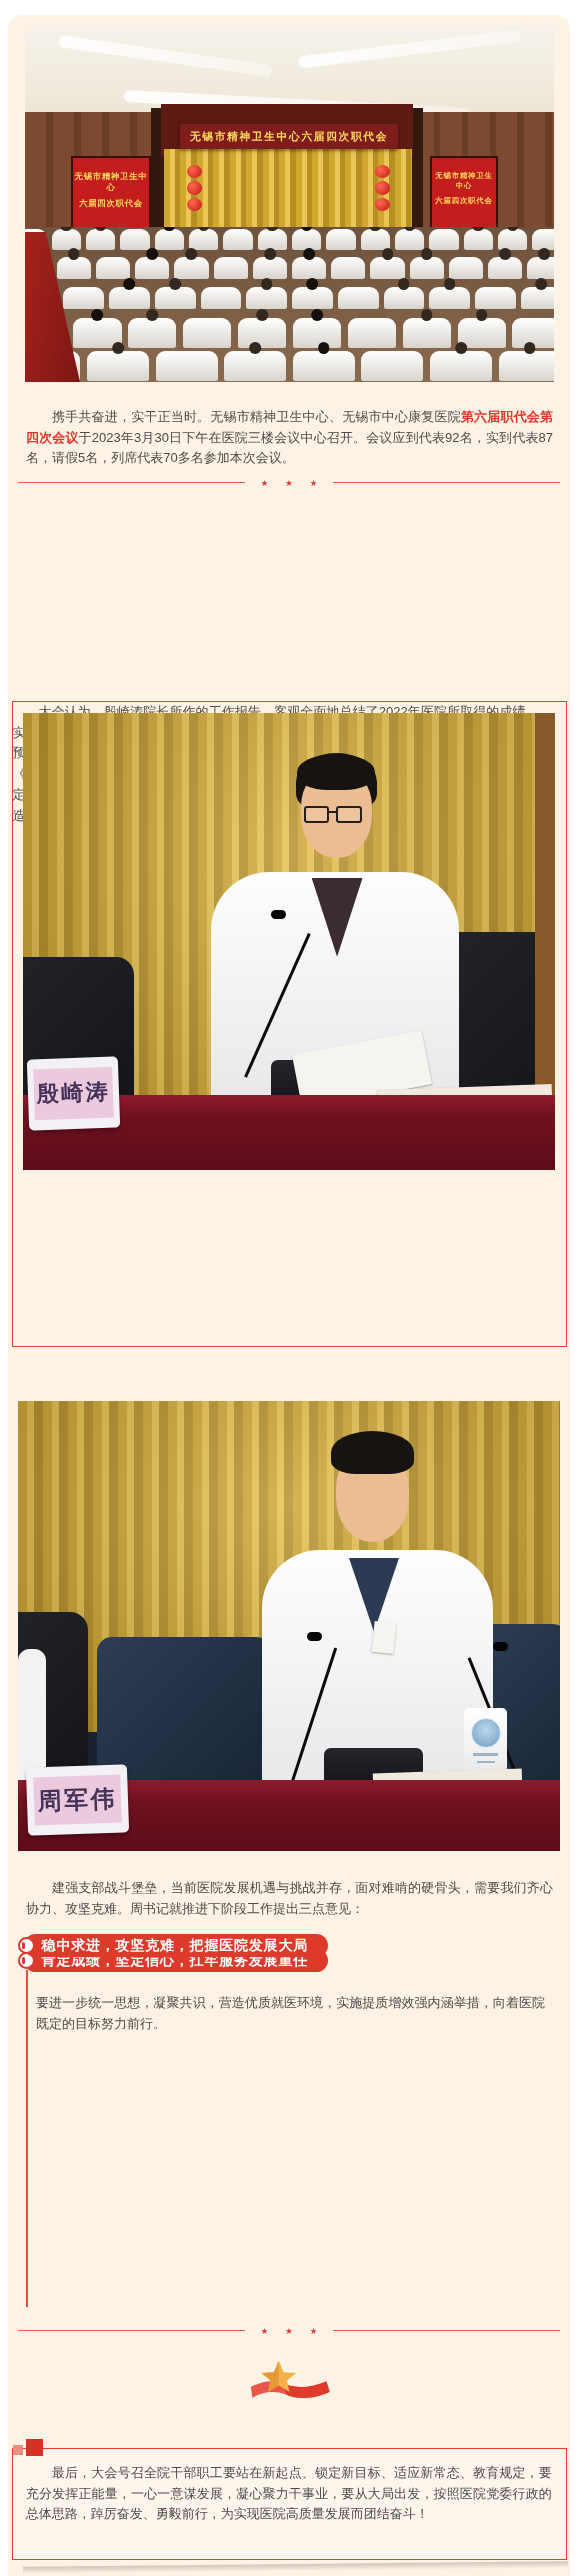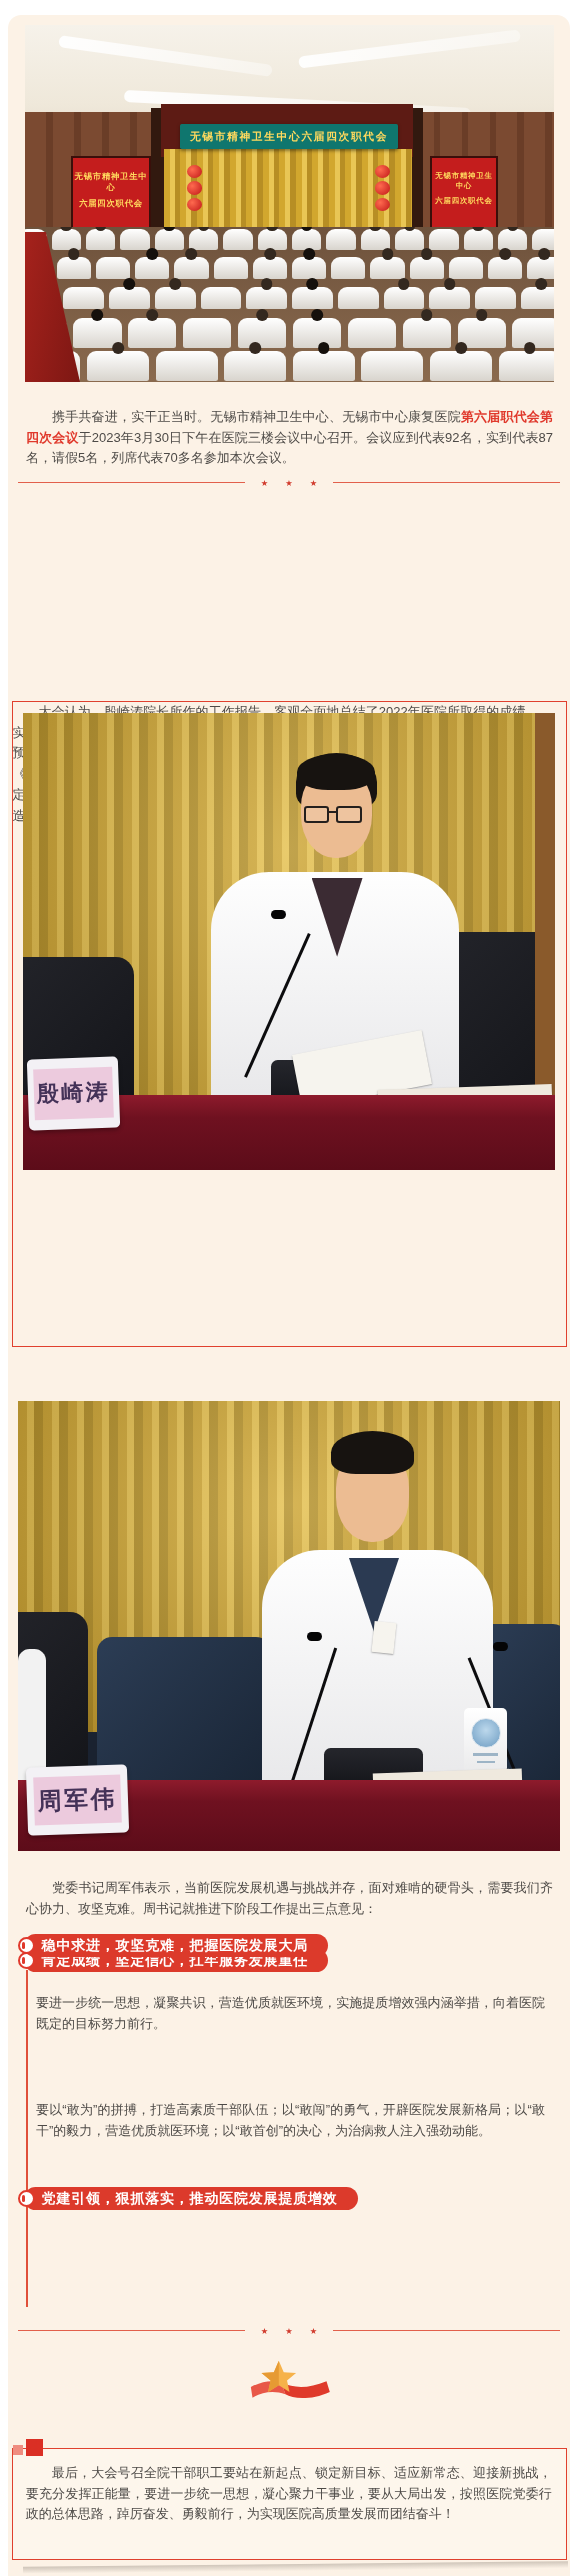--- a/index.html
+++ b/index.html
@@ -29,21 +29,21 @@
   
   .hall-ceiling{position:absolute;left:0;top:0;width:100%;height:132px;
     background:linear-gradient(180deg,#f6f2ea 0%,#efe8da 60%,#e2d8c6 100%);}
   .hall-beam{position:absolute;height:11.6px;background:linear-gradient(90deg,rgba(255,255,255,.95),rgba(255,255,255,.4));border-radius:5.8px;}
   .hall-wall{position:absolute;top:87px;height:124px;background:repeating-linear-gradient(90deg,#7b4a31 0 21.5px,#6a3d27 21.5px 28px);}
   .hall-pillar{position:absolute;top:83px;width:13.2px;height:132px;background:#32190f;}
   .screen{position:absolute;background:#c41d1d;border:2.5px solid #3a0f0a;color:#ffd95e;font-weight:bold;text-align:center;}
   .screen .l1{display:block;font-size:8.3px;margin-top:13.2px;letter-spacing:0.8px;}
   .screen .l2{display:block;font-size:8.3px;margin-top:5px;letter-spacing:0.8px;}
   .stage-arch{position:absolute;background:#5d1b14;}
-  .banner{position:absolute;background:#0f766e;color:#ffd95e;font-size:11.6px;font-weight:bold;letter-spacing:1.7px;display:flex;align-items:center;justify-content:center;border-radius:1.7px;box-shadow:0 1.7px 3.3px rgba(0,0,0,.4);white-space:nowrap;}
+  .banner{position:absolute;background:#7f1d1d;color:#ffd95e;font-size:11.6px;font-weight:bold;letter-spacing:1.7px;display:flex;align-items:center;justify-content:center;border-radius:1.7px;box-shadow:0 1.7px 3.3px rgba(0,0,0,.4);white-space:nowrap;}
   .curtain{position:absolute;background:repeating-linear-gradient(90deg,#d2a72e 0 5.8px,#e9c655 5.8px 10.7px,#b78e24 10.7px 16.5px);}
   .lantern{position:absolute;width:15px;display:flex;flex-direction:column;align-items:center;}
   .lantern i{width:15px;height:13.2px;border-radius:50%;background:radial-gradient(circle at 35% 35%,#ff6a4f,#c01717);margin-bottom:3.3px;}
   .head-table{position:absolute;background:linear-gradient(#ffffff,#dfe3e6);}
   .stage-floor{position:absolute;background:linear-gradient(#2c1a12,#1c100a);}
   .person-s{position:absolute;width:20px;height:16.5px;background:#f4f4f4;border-radius:6.6px 6.6px 0 0;}
   .person-s i{position:absolute;left:50%;top:-7.4px;transform:translateX(-50%);width:8.3px;height:8.3px;border-radius:50%;background:#3a2a21;}
   .hall-audience{position:absolute;left:0;top:202px;width:100%;height:155px;background:linear-gradient(#6e523c,#8a6a4e);overflow:hidden;}
   .aud-row{position:absolute;left:-10px;right:-10px;display:flex;}
   .chair{flex:1;margin:0 2.5px;height:21.5px;background:linear-gradient(#ffffff,#d8d4cd);border-radius:9px 9px 2.5px 2.5px;position:relative;}
@@ -362,58 +362,53 @@
         <span class="txt" style="width:18px;"></span>
     </div>
     <div class="paper" style="left:355px;top:370px;width:149px;height:16.5px;transform:rotate(-2deg);background:#efe9de;"></div>
     <div class="red-table" style="top:379px;height:72px;"></div>
     <div class="nameplate" style="left:9px;top:365px;width:101px;height:68px;transform:rotate(-2deg);">
       <span class="pink" style="font-size:24px;">周军伟</span>
     </div>
   </div>
 
   <p class="para indent" style="left:26px;top:1878px;width:527px;">
-    <span>党委书记周军伟表示，当前医院发展机遇与挑战并存，面对难啃的硬骨头，需要我们齐心协力、攻坚克难。周书记就推进下阶段工作提出三点意见：</span>
+    <span>建强支部战斗堡垒，当前医院发展机遇与挑战并存，面对难啃的硬骨头，需要我们齐心协力、攻坚克难。周书记就推进下阶段工作提出三点意见：</span>
   </p>
 
   <div class="vline" style="left:26.4px;top:1970px;height:337px;"></div>
 
   <div class="badge-row" style="left:18px;top:1949px;">
     <span class="cres"></span>
     <span class="pill">肯定成绩，坚定信心，扛牢服务发展重任</span>
   </div>
   <p class="para" style="left:36px;top:1993px;width:509px;">要进一步统一思想，凝聚共识，营造优质就医环境，实施提质增效强内涵举措，向着医院既定的目标努力前行。</p>
 
   <div class="badge-row" style="left:18px;top:1934px;">
     <span class="cres"></span>
     <span class="pill">稳中求进，攻坚克难，把握医院发展大局</span>
   </div>
-  <p class="para" style="left:36px;top:2100px;width:509px;">要以“敢为”的拼搏，打造高素质干部队伍；以“敢闯”的勇气，开辟医院发展新格局；以“敢干”的毅力，营造优质就医环境；以“敢首创”的决心，为治病救人注入强劲动能。</p>
-
-  <div class="badge-row" style="left:18px;top:2187px;">
-    <span class="cres"></span>
-    <span class="pill">党建引领，狠抓落实，推动医院发展提质增效</span>
-  </div>
+
 
   <div class="divider" style="left:18px;top:2325px;width:542px;">
     <span class="line"></span>
     <span class="stars">★ ★ ★</span>
     <span class="line"></span>
   </div>
 
   <div class="abs" style="left:244px;top:2359px;width:91px;height:51px;">
     <svg width="91" height="51" viewBox="0 0 110 62">
       <path d="M8 34 C22 27 34 25 45 29 L50 43 C36 38 22 40 10 47 Z" fill="#e85747"></path>
       <path d="M45 29 C62 36 78 36 100 27 L104 40 C82 50 60 49 50 43 Z" fill="#df3a2b"></path>
       <polygon points="42,2 48,16 63,17 52,26 55,40 42,32 29,40 32,26 21,17 36,16" fill="#f6b24a"></polygon>
       <polygon points="42,2 42,32 29,40 32,26 21,17 36,16" fill="#e69a33"></polygon>
     </svg>
   </div>
 
   <div class="redbox" style="left:11.6px;top:2448px;width:555px;height:112px;padding:14px 13.2px 0;background:#fdf6ec;">
-    <p class="para indent" style="width:526px;">最后，大会号召全院干部职工要站在新起点、锁定新目标、适应新常态、迎接新挑战，要充分发挥正能量，要进一步统一思想，凝心聚力干事业，要从大局出发，按照医院党委行政的总体思路，踔厉奋发、勇毅前行，为实现医院高质量发展而团结奋斗！</p>
+    <p class="para indent" style="width:526px;">最后，大会号召全院干部职工要站在新起点、锁定新目标、适应新常态、教育规定，要充分发挥正能量，一心一意谋发展，凝心聚力干事业，要从大局出发，按照医院党委行政的总体思路，踔厉奋发、勇毅前行，为实现医院高质量发展而团结奋斗！</p>
   </div>
   <span class="corner-sq" style="left:13.2px;top:2445px;width:10px;height:10px;background:#ef8d80;"></span>
   <span class="corner-sq" style="left:26px;top:2439px;width:16.5px;height:17.4px;background:#da2f24;"></span>
 
   <div class="bottom-shadow"></div>
 </div>
 
 
 </body></html>

